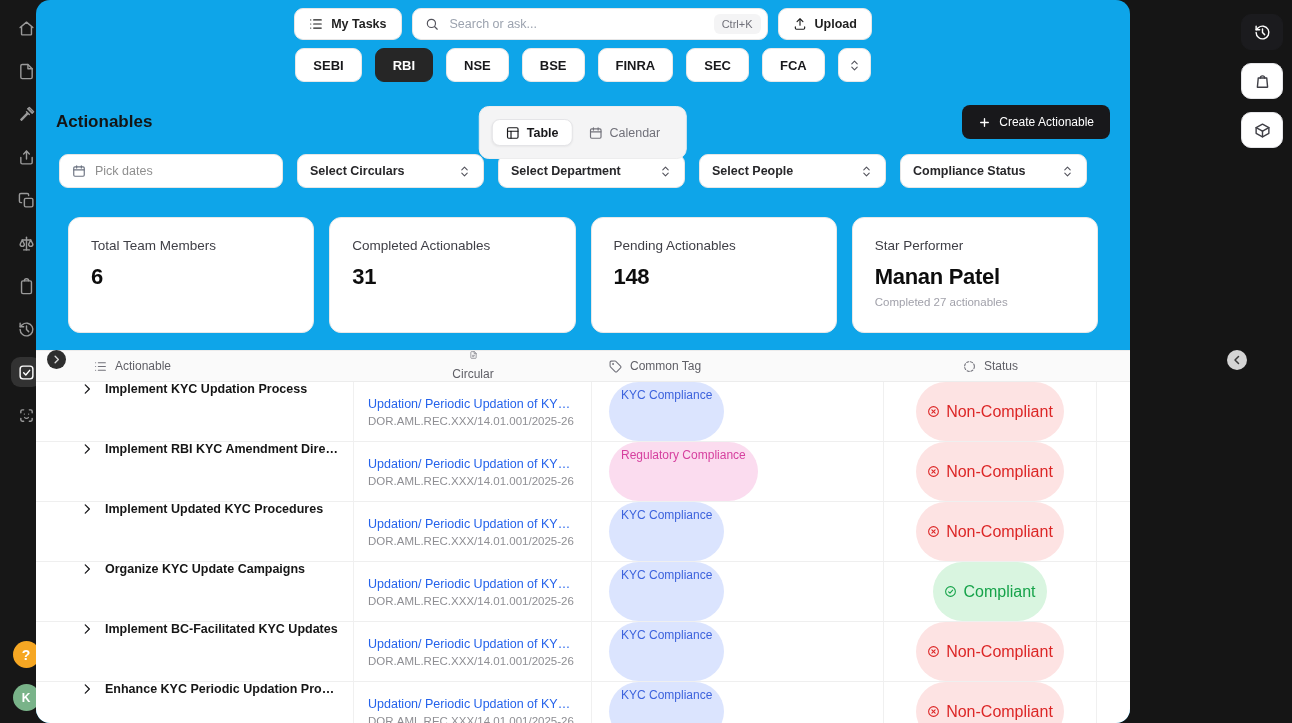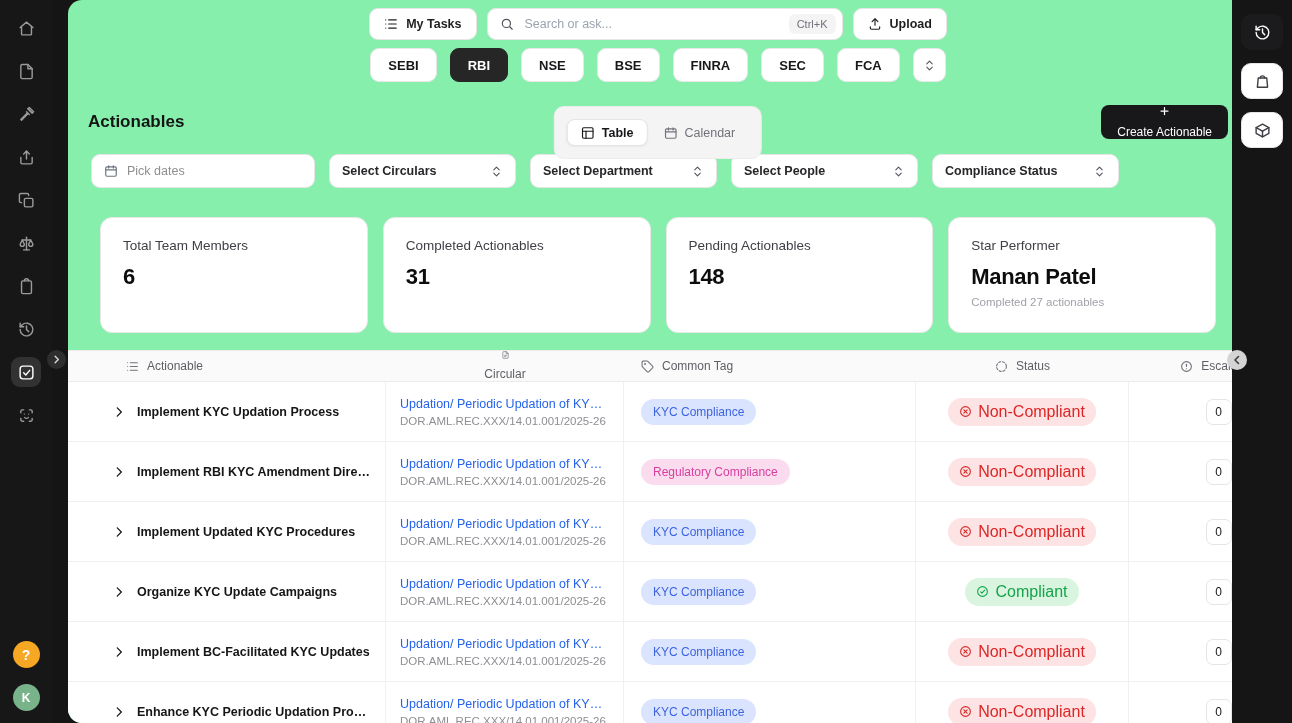--- a/index.html
+++ b/index.html
@@ -33,21 +33,21 @@
     display:flex; flex-direction:column; align-items:center; gap:13px; padding-top:14px; }
   .rail-btn { width:42px; height:36px; border-radius:10px; background:#ffffff; border:1px solid #e4e4e7;
     color:#3f3f46; display:flex; align-items:center; justify-content:center; }
   .rail-btn.dark { background:#1b1b1e; border-color:#1b1b1e; color:#ffffff; }
   .rail-btn svg { width:17px; height:17px; }
   .right-toggle { position:absolute; right:45px; top:350px; width:20px; height:20px; border-radius:50%;
     background:#d4d4d4; color:#3a3a3a; display:flex; align-items:center; justify-content:center; z-index:5; }
   .right-toggle svg { width:12px; height:12px; }
 
   
-  .panel { position:absolute; left:68px; top:0; width:1180px; height:723px; background:#86efac;
+  .panel { position:absolute; left:36px; top:0; width:1094px; height:723px; background:#0ea5e9;
     border-radius:14px; overflow:hidden; }
 
   .top-row1 { display:flex; justify-content:center; align-items:center; gap:10px; margin-top:8px; height:32px; }
   .btn { display:inline-flex; align-items:center; gap:8px; height:32px; padding:0 14px;
     border:1px solid #e6e6e6; border-radius:9px; background:#fff; font-size:12.5px; font-weight:600; color:#1f1f1f; }
   .btn svg { width:14px; height:14px; color:#1f1f1f; }
   .searchbox { display:flex; align-items:center; gap:9px; width:356px; height:32px;
     border:1px solid #e6e6e6; border-radius:9px; padding:0 6px 0 12px; background:#fff; }
   .searchbox .s-icon { color:#52525b; }
   .searchbox .s-icon svg { width:14px; height:14px; }
@@ -66,21 +66,21 @@
 
   .title-row { position:relative; display:flex; align-items:center; margin-top:22px; height:36px; padding:0 20px; }
   .page-title { font-size:17px; font-weight:700; color:#141414; margin:0; }
   .view-toggle { position:absolute; left:50%; top:2px; transform:translateX(-50%); display:flex; gap:2px;
     background:#f4f4f5; border:1px solid #ededee; border-radius:10px; padding:12px; }
   .seg { display:flex; align-items:center; gap:7px; height:27px; padding:0 13px; border-radius:8px;
     font-size:12.5px; color:#71717a; background:transparent; border:1px solid transparent; }
   .seg svg { width:14px; height:14px; }
   .seg.active { background:#fff; border-color:#e4e4e7; color:#18181b; font-weight:600; box-shadow:0 1px 2px rgba(0,0,0,.05); }
   .create-btn { margin-left:auto; display:flex; align-items:center; gap:8px; height:34px; padding:0 16px;
-    background:#18181b; color:#fff; border-radius:8px; font-size:12px; font-weight:500;flex-direction:column; }
+    background:#18181b; color:#fff; border-radius:8px; font-size:12px; font-weight:500; }
   .create-btn svg { width:13px; height:13px; }
 
   .filter-row { display:flex; gap:14px; margin-top:14px; padding:0 23px; }
   .filter { display:flex; align-items:center; height:34px; border:1px solid #e6e6e6; border-radius:9px;
     padding:0 12px; background:#fff; font-size:12.5px; }
   .filter.date { width:224px; gap:9px; color:#8f8f8f; }
   .filter.date svg { width:14px; height:14px; color:#6b7280; }
   .filter.select { width:187px; justify-content:space-between; color:#27272a; font-weight:600; }
   .filter.select svg { width:13px; height:13px; color:#52525b; }
 
@@ -95,21 +95,21 @@
   .thead { display:flex; width:1240px; height:32px; background:#fafafa; border-top:1px solid #ececec; border-bottom:1px solid #ececec; }
   .th { display:flex; align-items:center; gap:8px; font-size:12px; font-weight:500; color:#5f5f66; padding:0 14px; }
   .th svg { width:13px; height:13px; color:#71717a; }
   .th-act { width:318px; padding-left:58px; }
   .th-circ { width:238px;flex-direction:column; }
   .th-tag { width:292px; padding-left:17px; }
   .th-status { width:213px; justify-content:center; }
   .th-esc { width:179px; justify-content:center; }
 
   .trow { display:flex; width:1240px; height:60px; border-bottom:1px solid #efefef; background:#fff; }
-  .td { display:flex; align-items:center; border-right:1px solid #f0f0f0; }
+  .td { display:flex; border-right:1px solid #f0f0f0; }
   .td:last-child { border-right:none; }
   .td-act { width:318px; padding:0 12px 0 44px; gap:11px; }
   .row-chevron { color:#18181b; flex:none; display:flex; }
   .row-chevron svg { width:14px; height:14px; }
   .act-title { font-size:12.5px; font-weight:700; color:#161616; white-space:nowrap; overflow:hidden; text-overflow:ellipsis; }
   .td-circ { width:238px; flex-direction:column; align-items:flex-start; justify-content:center; padding:0 14px; gap:4px; }
   .circ-link { font-size:12.5px; color:#2563eb; text-decoration:none; white-space:nowrap; overflow:hidden; text-overflow:ellipsis; max-width:100%; cursor:pointer; }
   .circ-ref { font-size:11.5px; color:#8e8e93; white-space:nowrap; }
   .td-tag { width:292px; padding:0 17px; }
   .tag-badge { font-size:12px; font-weight:500; padding:6px 12px; border-radius:999px; white-space:nowrap; }

